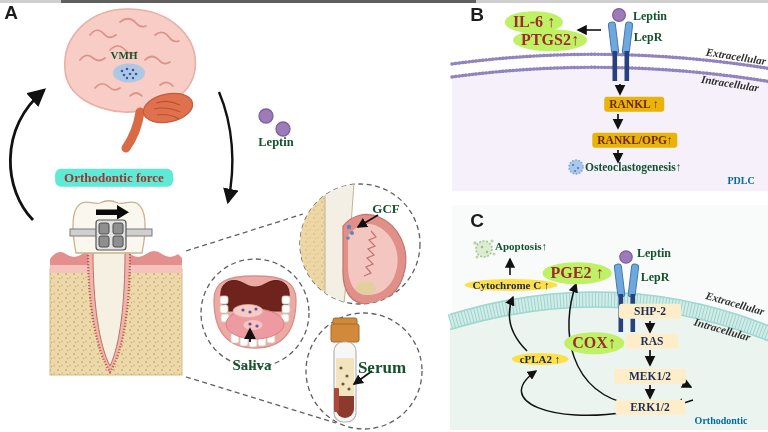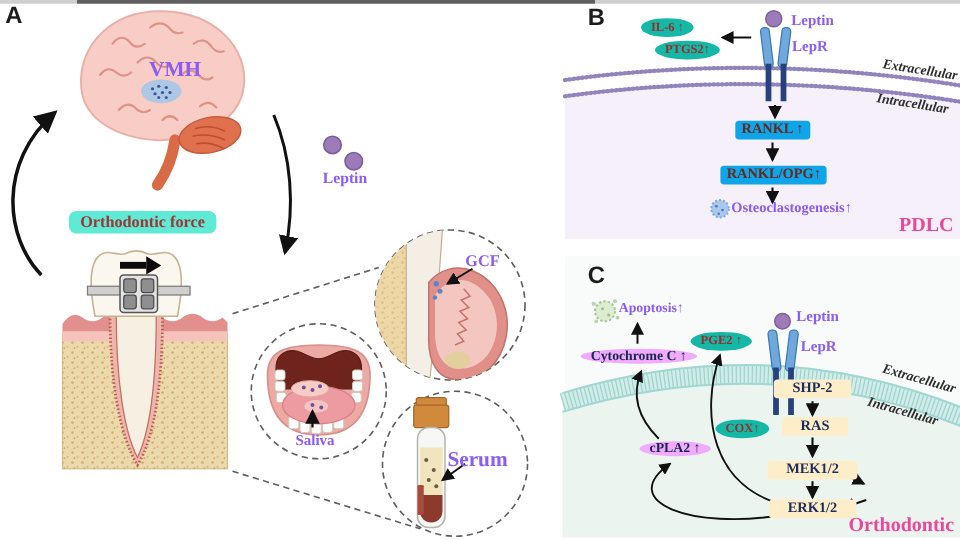--- a/index.html
+++ b/index.html
@@ -1,32 +1,32 @@
 <!DOCTYPE html>
 <html><head>
 <meta charset="utf-8">
 <style>
   html,body{margin:0;padding:0;background:#fff;}
   .stage{position:relative;width:768px;height:432px;background:#ffffff;overflow:hidden;
          font-family:"Liberation Serif",serif;}
   .topedge{position:absolute;left:0;top:0;width:768px;height:3px;
            background:linear-gradient(to right,#cfcfcf 0 8%,#5f5f5f 8% 62%,#cfcfcf 62% 100%);}
   svg.gfx{position:absolute;left:0;top:0;}
-  .lab{position:absolute;transform:translate(-50%,-50%);font-weight:bold;color:#8b5cf6;
+  .lab{position:absolute;transform:translate(-50%,-50%);font-weight:bold;color:#14532d;
        font-size:12px;white-space:nowrap;line-height:1.05;}
   .panel-letter{font-family:"Liberation Sans",sans-serif;font-size:19px;color:#1c1c1c;}
   .mem-label{font-style:italic;font-size:11px;color:#2e2e2e;}
   .badge{position:absolute;transform:translate(-50%,-50%);font-weight:bold;white-space:nowrap;
          line-height:1.1;text-align:center;}
-  .badge.pk{background:#14b8a6;color:#9c2b2b;border-radius:50%;padding:2px 8px;font-size:10px;}
-  .badge.yb{background:#0ea5e9;color:#69281c;border-radius:3px;padding:1px 5px;font-size:11.5px;}
+  .badge.pk{background:#bef264;color:#9c2b2b;border-radius:50%;padding:2px 8px;font-size:16px;}
+  .badge.yb{background:#eab308;color:#69281c;border-radius:3px;padding:1px 5px;font-size:11.5px;margin-left:16px;}
   .badge.yc{background:#fdeec9;color:#1d2d5a;border-radius:3px;padding:1px 15px;font-size:11.5px;}
-  .badge.gr{background:#f0abfc;color:#17264e;border-radius:50%;padding:0 8px;font-size:11px;}
+  .badge.gr{background:#fde047;color:#17264e;border-radius:50%;padding:0 8px;font-size:11px;}
   .badge.force{background:#5eead4;color:#a03434;border-radius:6px;padding:2px 9px;font-size:13px;}
-  .cellname{font-size:16px;color:#ec4899;}
+  .cellname{font-size:10px;color:#0369a1;}
   .statbox{line-height:1.25;}
 </style>
 </head>
 <body>
 
 <div class="stage">
 <div class="topedge"></div>
 
 <svg class="gfx" width="768" height="432" viewBox="0 0 768 432">
   <defs>
@@ -245,24 +245,24 @@
           <circle cx="343" cy="384" r="1.6"></circle>
           <circle cx="349" cy="389" r="1.6"></circle>
     </g>
     <path d="M 336 396 h 18 v 13 a 9 9 0 0 1 -18 0 Z" fill="#8c3a2e"></path>
     <rect x="334" y="388" width="5" height="24" rx="1" fill="#a84b3c"></rect>
   </g>
   <path d="M 372 371 L 354 384" fill="none" stroke="#111" stroke-width="1.6" marker-end="url(#ah)"></path>
 </svg>
 
 <div class="lab panel-letter" style="left:11px;top:13px">A</div>
-<div class="lab" style="left:140px;top:56px;font-size:17px">VMH</div>
+<div class="lab" style="left:124px;top:56px;font-size:11px">VMH</div>
 <div class="lab" style="left:276px;top:143px;font-size:12.5px">Leptin</div>
 <div class="badge force" style="left:114px;top:178px">Orthodontic force</div>
-<div class="lab" style="left:252px;top:352px;font-size:12px">Saliva</div>
+<div class="lab" style="left:252px;top:366px;font-size:15px">Saliva</div>
 <div class="lab" style="left:386px;top:209px;font-size:13px">GCF</div>
 <div class="lab" style="left:382px;top:368px;font-size:17px">Serum</div>
 
 <div class="lab panel-letter" style="left:477px;top:15px">B</div>
 <div class="badge pk" style="left:534px;top:22px">IL-6 ↑</div>
 <div class="badge pk" style="left:550px;top:40px">PTGS2↑</div>
 <div class="lab" style="left:650px;top:16px;font-size:12px">Leptin</div>
 <div class="lab" style="left:648px;top:37px;font-size:12px">LepR</div>
 <div class="lab mem-label" style="left:736px;top:57px;transform:translate(-50%,-50%) rotate(9deg)">Extracellular</div>
 <div class="lab mem-label" style="left:730px;top:84px;transform:translate(-50%,-50%) rotate(9deg)">Intracellular</div>

